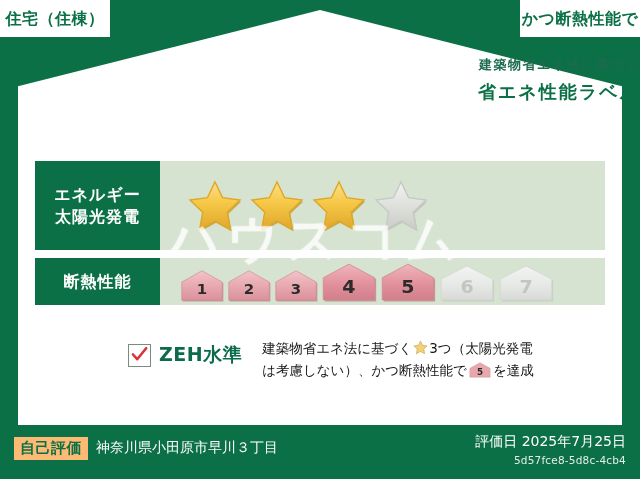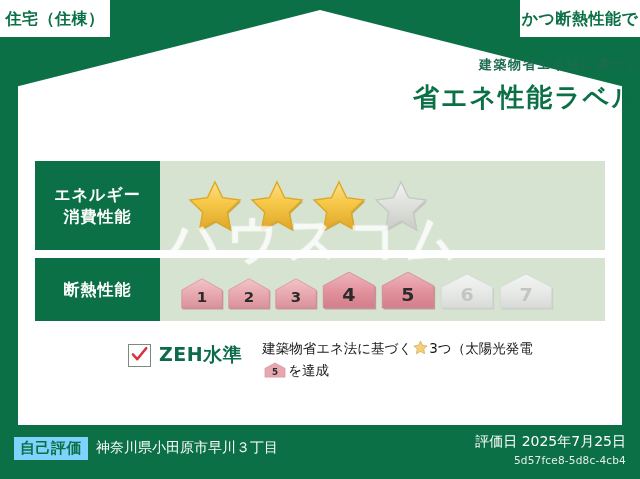--- a/index.html
+++ b/index.html
@@ -65,21 +65,21 @@
   }
   .title-sub {
     color: #1d6b4f;
     font-size: 13px;
     font-weight: bold;
     letter-spacing: 1.5px;
     margin-bottom: 6px;
   }
   .title-main {
     color: #0b7046;
-    font-size: 26px;
+    font-size: 18px;
     font-weight: bold;
     letter-spacing: 2px;
   }
 
   
   .watermark {
     position: absolute;
     left: 0;
     top: 205px;
     width: 631px;
@@ -102,21 +102,21 @@
     z-index: 3;
   }
   .rating-row {
     display: flex;
     align-items: stretch;
     background: #d6e3d0;
     position: relative;
     margin-top: 26px;
   }
   .rating-row.energy { height: 89px; }
-  .rating-row.insulation { height: 63px; margin-top: 8px; text-align: right; }
+  .rating-row.insulation { height: 47px; margin-top: 8px; text-align: right; }
 
   .row-label {
     width: 125px;
     flex: 0 0 125px;
     background: #0b7046;
     color: #ffffff;
     font-weight: bold;
     font-size: 16px;
     display: flex;
     flex-direction: column;
@@ -207,21 +207,21 @@
     z-index: 5;
   }
   .footer-left {
     position: absolute;
     left: 14px;
     top: 12px;
     display: flex;
     align-items: center;
   }
   .self-eval-badge {
-    background: #7dd3fc;
+    background: #fdba74;
     color: #0b7046;
     font-weight: bold;
     font-size: 15px;
     padding: 3px 6px;
     line-height: 1.1;
     letter-spacing: 0.5px;
   }
   .address {
     color: #ffffff;
     font-size: 14px;
@@ -265,21 +265,21 @@
     <div class="title-main">省エネ性能ラベル</div>
   </div>
 
   <div class="watermark">ハウスコム</div>
 
   <div class="rating-panel">
 
     <div class="rating-row energy">
       <div class="row-label">
         <span class="l1">エネルギー</span>
-        <span class="l2">消費性能</span>
+        <span class="l2">太陽光発電</span>
       </div>
       <div class="row-value">
         <div class="stars" id="stars-container">
             <svg class="star-wrap" viewBox="0 0 24 24">
               <defs>
                 <linearGradient id="sg0" x1="0" y1="0" x2="0" y2="1">
                   <stop offset="0%" stop-color="#fbdf8e"></stop>
                   <stop offset="42%" stop-color="#f7c948"></stop>
                   <stop offset="100%" stop-color="#e0a72a"></stop>
                 </linearGradient>
@@ -426,21 +426,21 @@
         <svg width="19" height="19" viewBox="0 0 19 19">
           <path d="M3 9.5 L7.2 14.2 L16.2 3.2" fill="none" stroke="#d8343c" stroke-width="2.6" stroke-linecap="round" stroke-linejoin="round"></path>
         </svg>
       </span>
       <span class="zeh-label">ZEH水準</span>
     </div>
     <div class="zeh-desc">
       <span>建築物省エネ法に基づく</span><svg class="inline-star" width="15" height="15" viewBox="0 0 24 24">
           <path d="M12 1.6 L15.2 8.5 L22.6 9.4 L17.2 14.5 L18.6 22 L12 18.3 L5.4 22 L6.8 14.5 L1.4 9.4 L8.8 8.5 Z" fill="#f3d07a" stroke="#c9a442" stroke-width="1"></path>
         </svg><span>3つ（太陽光発電</span><br>
-      <span class="grade-chip" id="zeh-chip"><svg width="22" height="16" viewBox="0 0 100 76" preserveAspectRatio="none">
+      <span>は考慮しない）、かつ断熱性能で</span><span class="grade-chip" id="zeh-chip"><svg width="22" height="16" viewBox="0 0 100 76" preserveAspectRatio="none">
             <path d="M4 30 L50 4 L96 30 L96 72 L4 72 Z" fill="#e7a7ae" stroke="#cf8792" stroke-width="2"></path>
             <text x="50" y="60" text-anchor="middle" font-size="40" font-weight="bold" font-family="&quot;DejaVu Sans&quot;,&quot;Liberation Sans&quot;,sans-serif" fill="#2b2b2b">5</text>
           </svg></span><span>を達成</span>
     </div>
   </div>
 
   <div class="footer">
     <div class="footer-left">
       <span class="self-eval-badge">自己評価</span>
       <span class="address">神奈川県小田原市早川３丁目</span>

